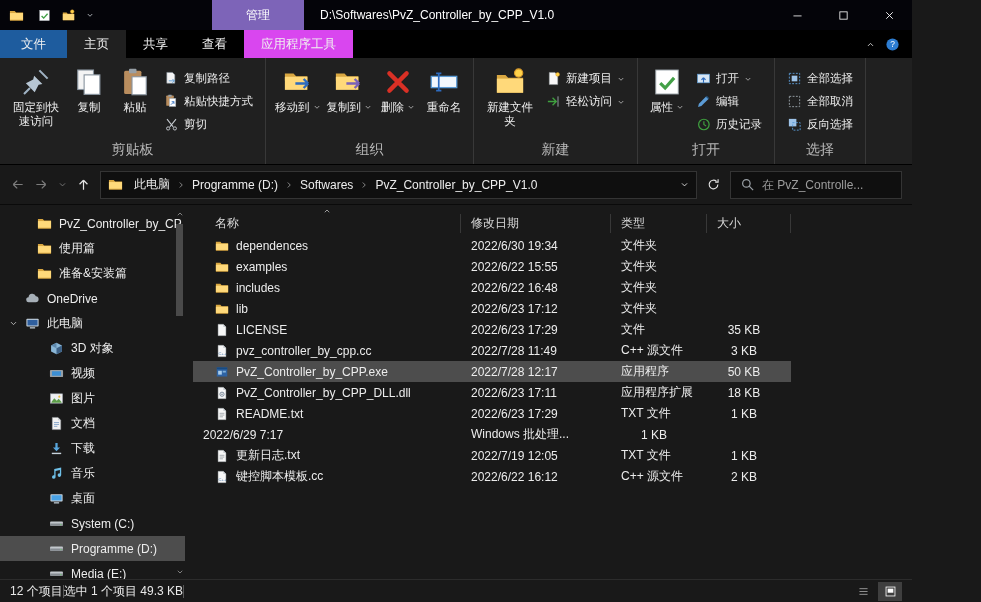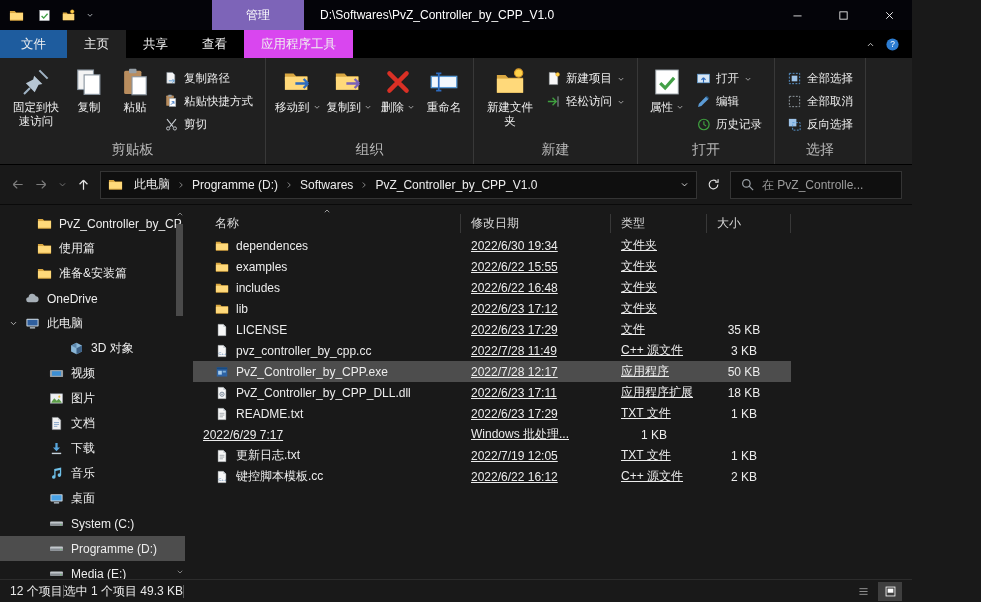--- a/index.html
+++ b/index.html
@@ -74,21 +74,21 @@
 
   .filearea { flex: 1; display: flex; flex-direction: column; padding: 6px 0 0 8px; min-width: 0; }
   .list-header { display: grid; grid-template-columns: 268px 150px 96px 84px; height: 24px; align-items: center; color: #dadada; width: 598px; }
   .hcell { padding-left: 10px; border-right: 1px solid #383838; height: 19px; display: flex; align-items: center; position: relative; }
   .hcell.first { padding-left: 22px; }
   .sort-caret { position: absolute; top: -7px; left: 50%; transform: translateX(-50%); color: #bdbdbd; }
   .file-row { display: grid; grid-template-columns: 268px 150px 96px 84px; height: 21px; align-items: center; width: 598px; color: #ececec; }
   .file-row.selected { background: #4d4d4d; }
   .cell-name { display: flex; align-items: center; gap: 7px; padding-left: 22px; overflow: hidden; white-space: nowrap; }
   .f-icon svg { width: 14px; height: 14px; display: block; }
-  .cell-date, .cell-type { padding-left: 10px; white-space: nowrap; overflow: hidden; text-decoration: underline; }
+  .cell-date, .cell-type { padding-left: 10px; white-space: nowrap; overflow: hidden; }
   .cell-size { text-align: center; padding-right: 10px; white-space: nowrap; }
 
   
   .statusbar { height: 23px; border-top: 1px solid #2c2c2c; background: #191919; display: flex; align-items: center; padding: 0 10px; gap: 0; flex: 0 0 auto; }
   .sb-sep { width: 1px; height: 13px; background: #585858; }
   .sb-right { margin-left: auto; display: flex; gap: 3px; }
   .view-btn { width: 24px; height: 19px; display: flex; align-items: center; justify-content: center; color: #9d9d9d; }
   .view-btn svg { width: 13px; height: 13px; }
   .view-btn.active { background: #3f3f3f; color: #fff; }
 </style>
@@ -565,21 +565,21 @@
     <span class="s-icon">
               <svg viewBox="0 0 16 16">
                 <rect x="1.5" y="3" width="13" height="8.2" rx=".8" fill="#c8d4dd"></rect>
                 <rect x="2.6" y="4.1" width="10.8" height="6" fill="#2f5f9e"></rect>
                 <rect x="5.2" y="12" width="5.6" height="1.3" fill="#c8d4dd"></rect>
               </svg>
             </span>
     <span class="s-label">此电脑</span>
   </div>
 
-  <div class="side-item" style="padding-left: 32px; margin-left: 20px;">
+  <div class="side-item" style="padding-left: 32px;">
     <span class="chev icon9"></span>
     <span class="s-icon">
               <svg viewBox="0 0 16 16">
                 <path fill="#8ab6d6" d="M8 1.8l5.8 2.9v6.6L8 14.2l-5.8-2.9V4.7z"></path>
                 <path fill="#5e88ad" d="M8 1.8v6L2.2 4.7z"></path>
                 <path fill="#3d6186" d="M8 7.8v6.4l5.8-2.9V4.7z"></path>
               </svg>
             </span>
     <span class="s-label">3D 对象</span>
   </div>

